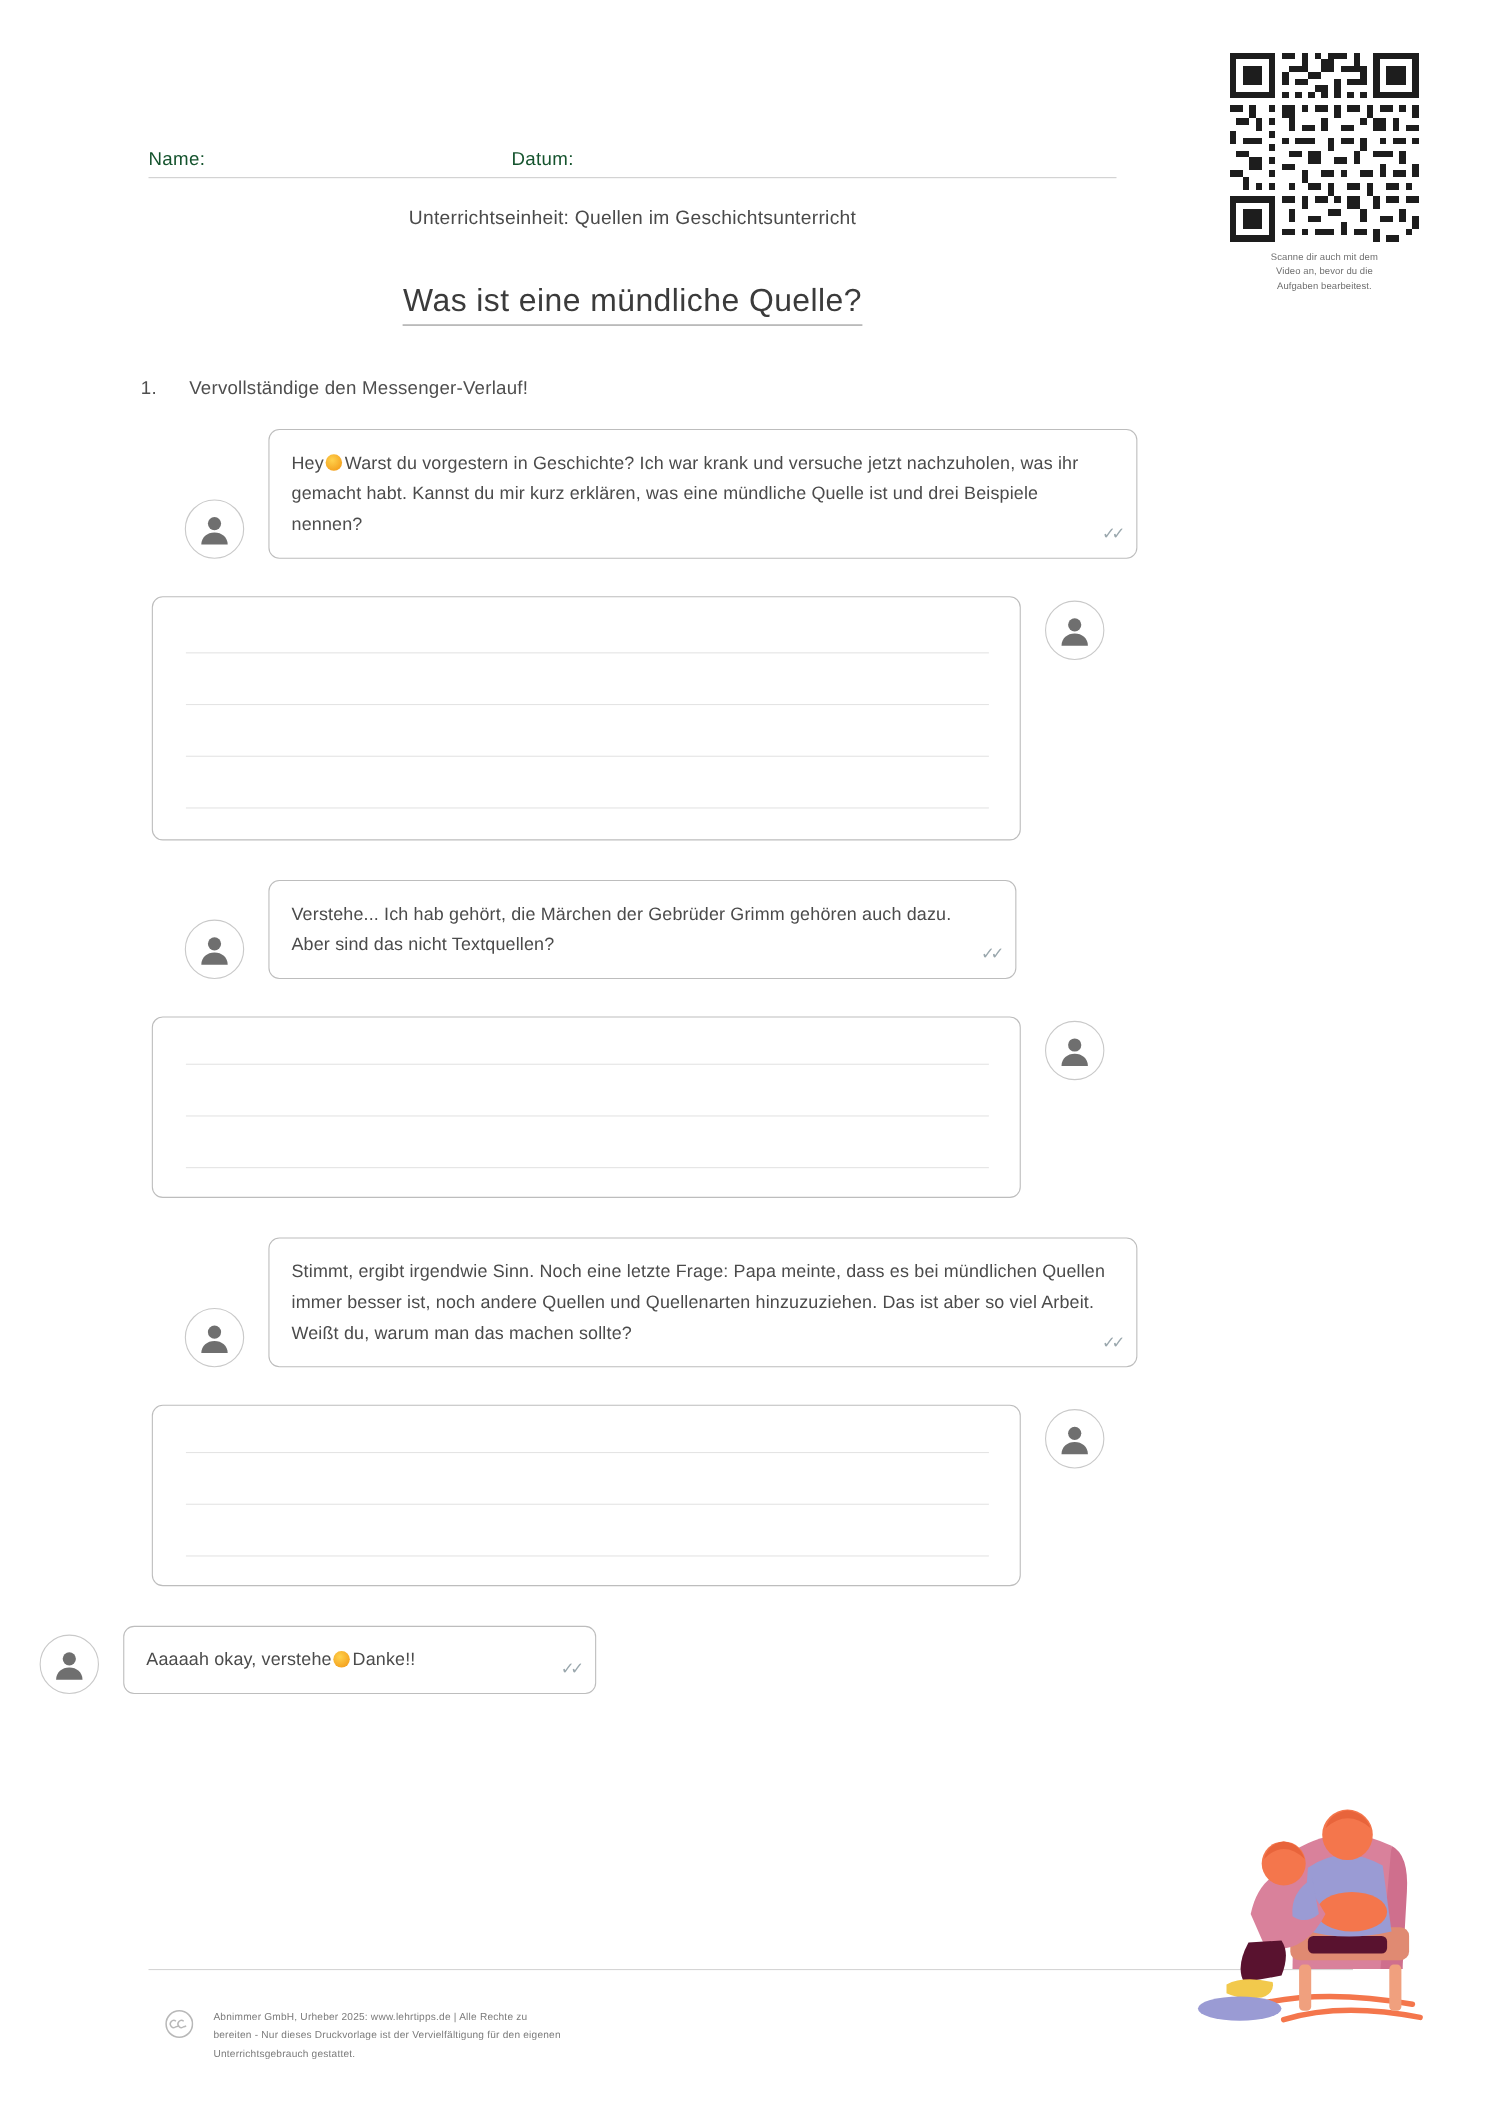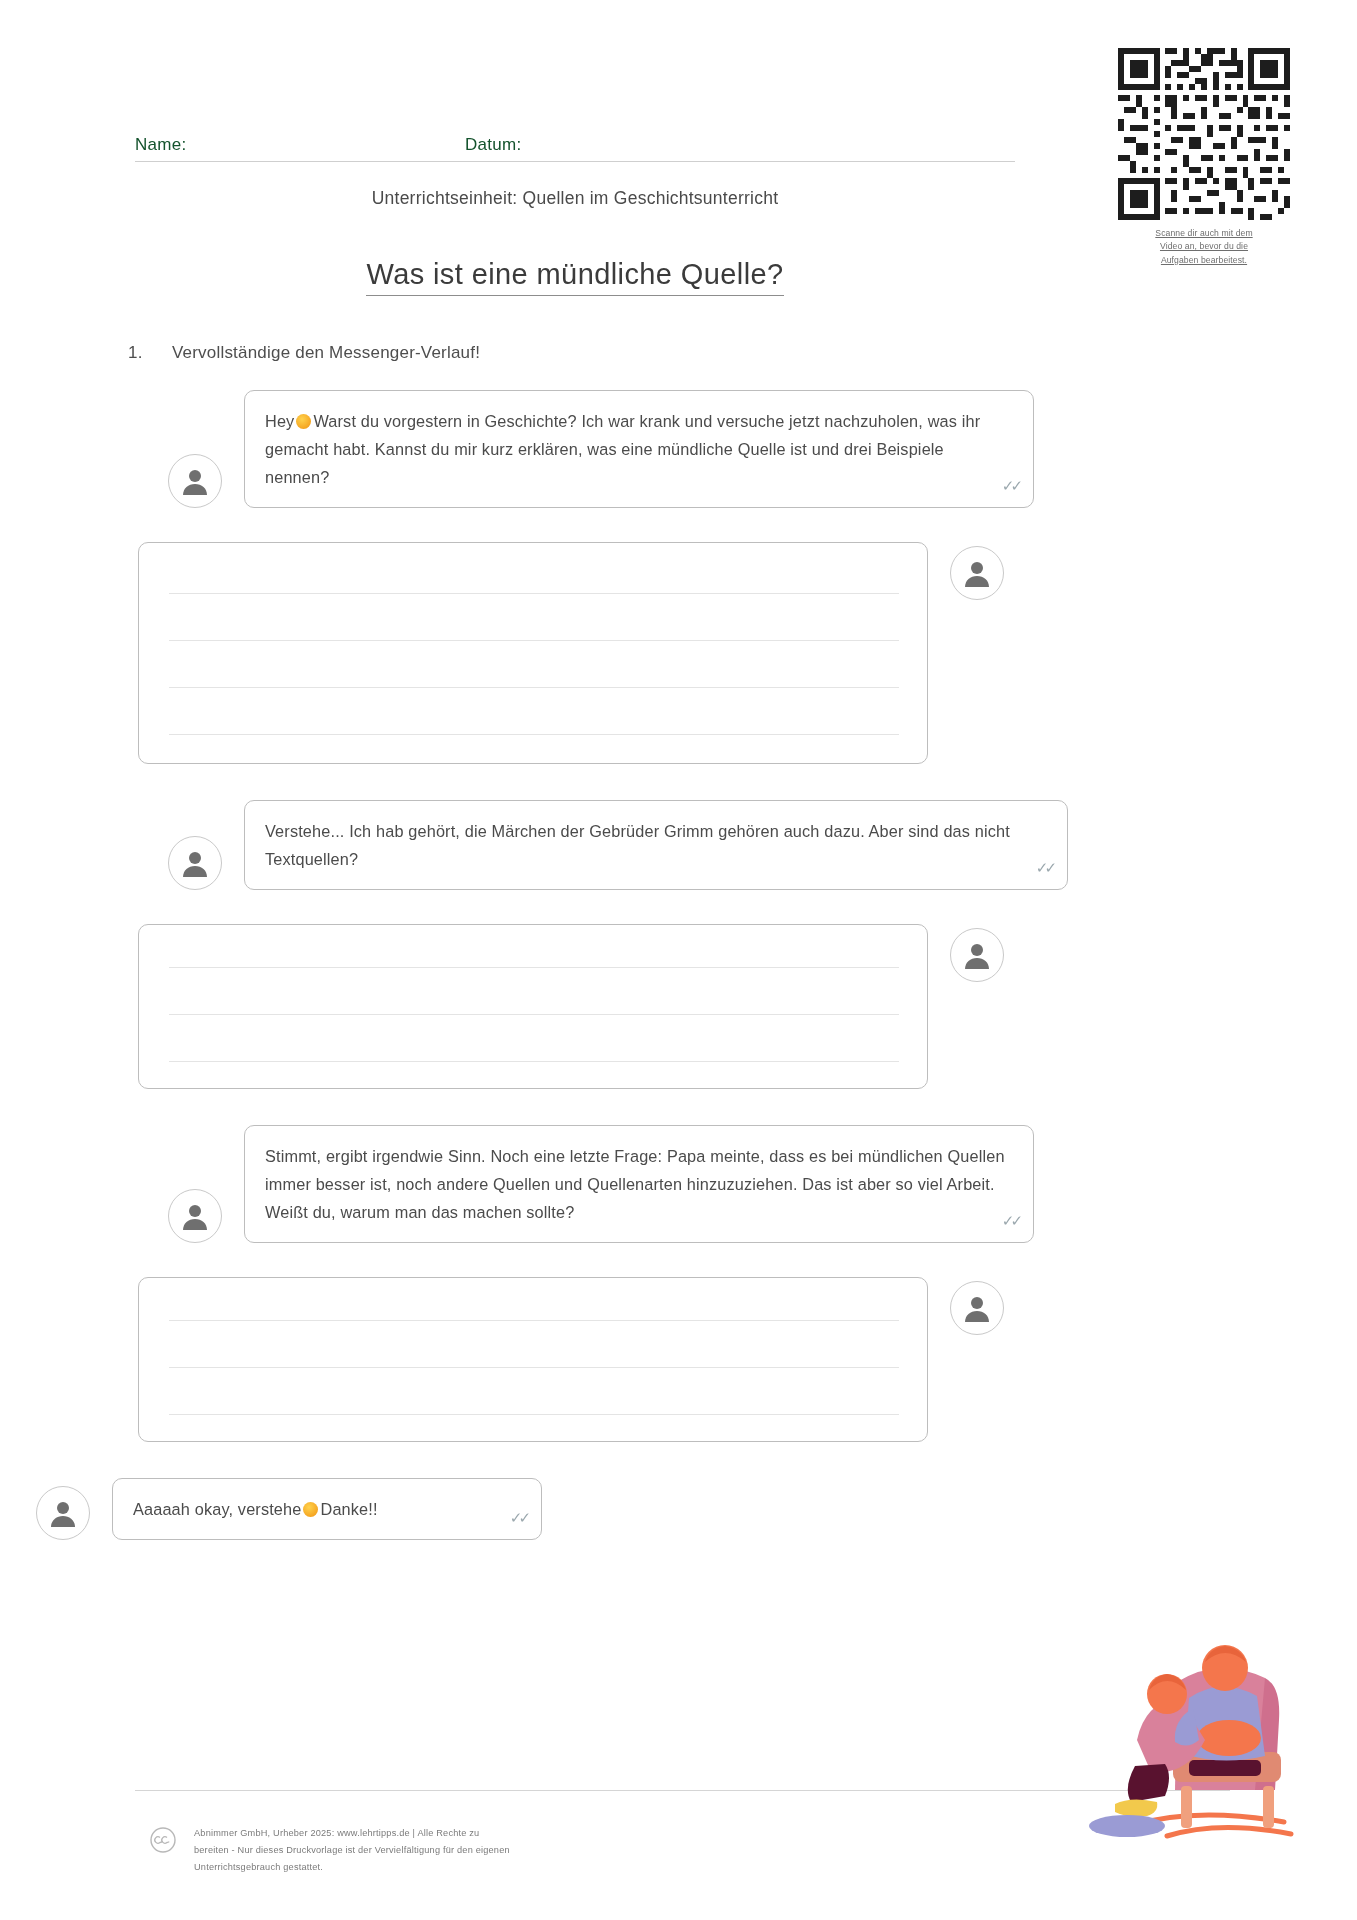--- a/index.html
+++ b/index.html
@@ -79,21 +79,20 @@
     height: 172px;
     margin: 0 auto;
     display: block;
   }
   .qr-caption {
     margin-top: 7px;
     font-size: 8.6px;
     line-height: 1.55;
     color: #6e6e6e;
     letter-spacing: .1px;
-    text-decoration: underline;
   }
 
   
   .task {
     position: absolute;
     left: 128px;
     top: 343px;
     display: flex;
     font-size: 17px;
     color: #4e4e4e;
@@ -408,21 +407,21 @@
           </div>
         </div>
       </div>
       <div class="row left" style="margin-bottom: 34px;">
         <div class="avatar">
           <svg width="32" height="32" viewBox="0 0 32 32">
             <circle cx="16" cy="11" r="6" fill="#6f6f6f"></circle>
             <path d="M4 30c0-6.6 5.4-11 12-11s12 4.4 12 11z" fill="#6f6f6f"></path>
           </svg>
         </div>
-        <div class="bubble" style="width: 824px;"><span>Verstehe... Ich hab gehört, die Märchen der Gebrüder Grimm gehören auch dazu. Aber sind das nicht Textquellen?</span><span class="ticks">✓✓</span></div>
+        <div class="bubble" style="width: 680px;"><span>Verstehe... Ich hab gehört, die Märchen der Gebrüder Grimm gehören auch dazu. Aber sind das nicht Textquellen?</span><span class="ticks">✓✓</span></div>
       </div>
       <div class="row right" style="margin-bottom: 36px;">
         <div style="display: flex; align-items: flex-start; margin-left: -30px;">
           <div class="answer-box" style="width: 790px; height: 165px;">
             <div class="lines" style="padding-top: 42px;">
               <div class="wline" style="margin-bottom: 46px;"></div>
               <div class="wline" style="margin-bottom: 46px;"></div>
               <div class="wline" style="margin-bottom: 46px;"></div>
             </div>
           </div>

